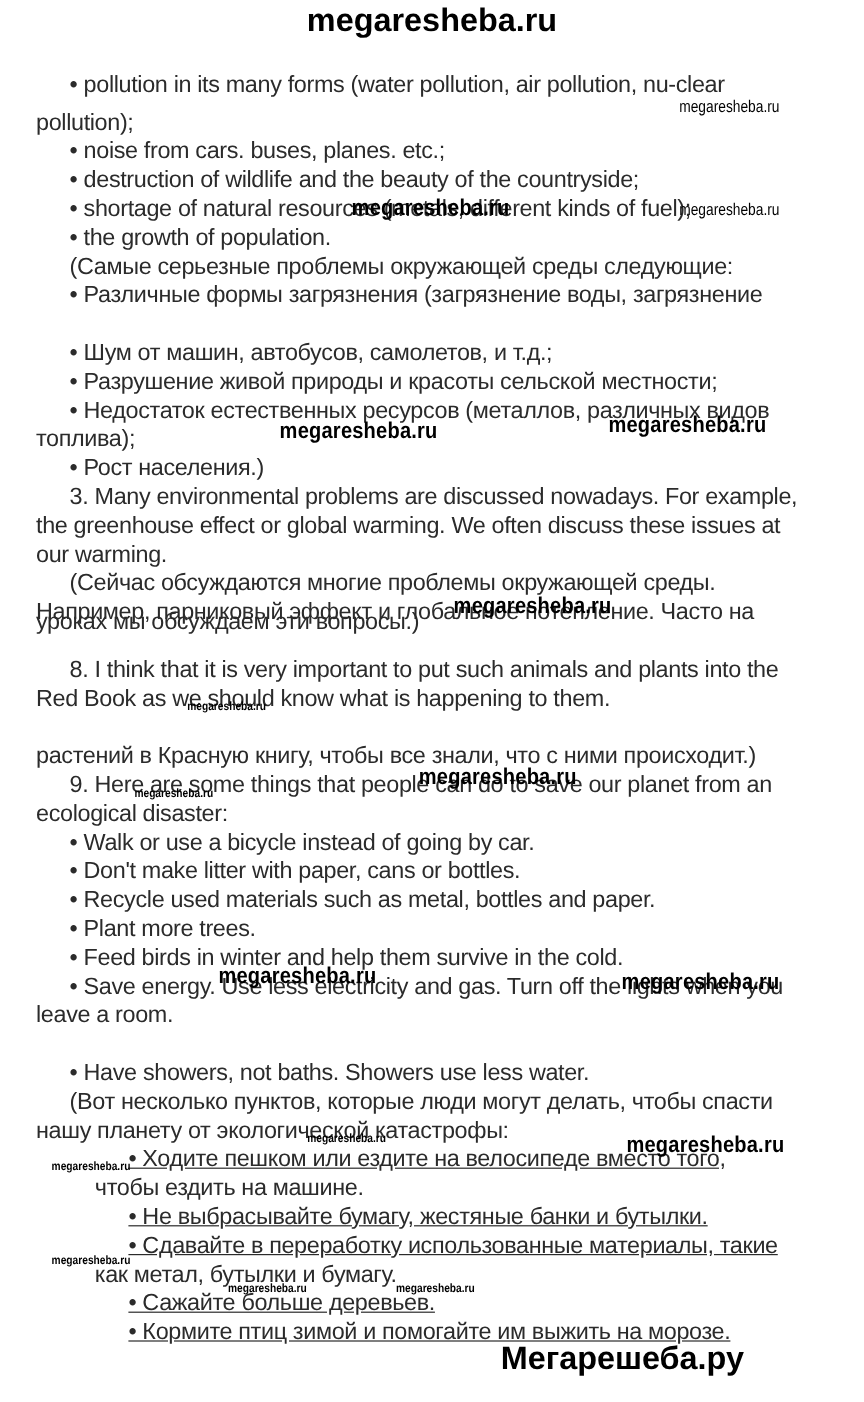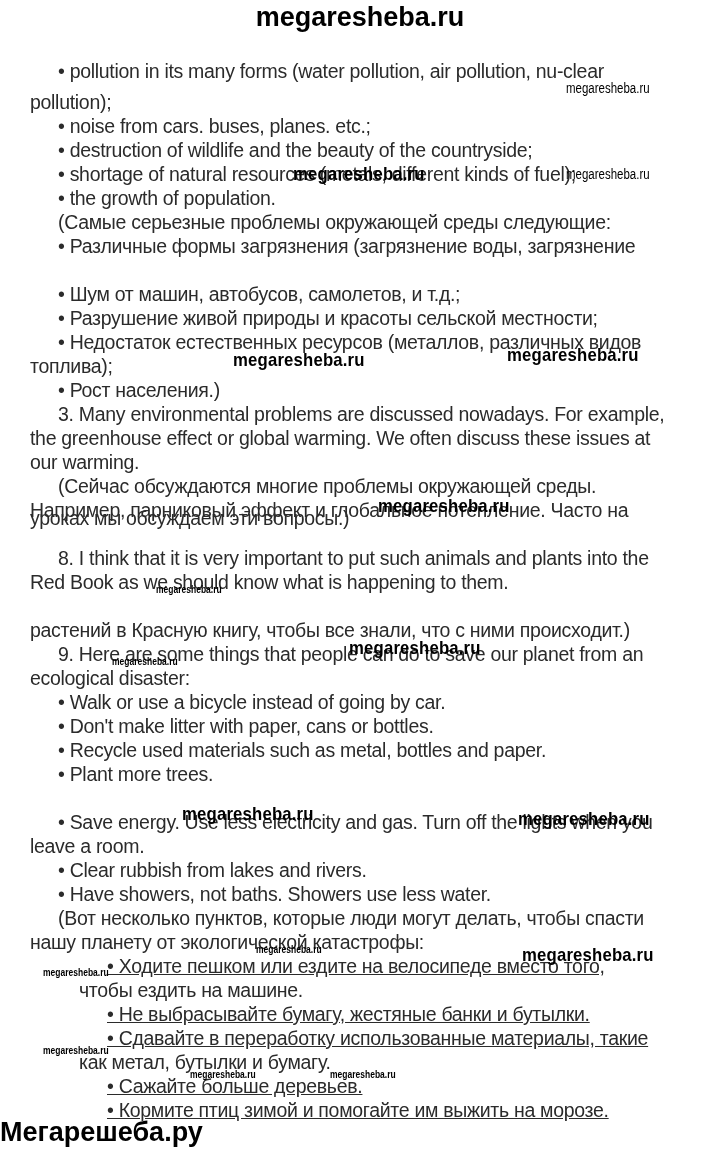--- a/index.html
+++ b/index.html
@@ -4,21 +4,21 @@
 <style>
   html, body { margin: 0; padding: 0; background: #ffffff; }
   body { width: 720px; height: 1168px; position: relative; overflow: hidden; }
   .page { position: relative; width: 720px; height: 1168px; }
   .site-header {
     position: absolute; left: 0; top: 0; width: 720px; text-align: center;
     font-family: "Liberation Sans", sans-serif; font-weight: bold; font-size: 27px;
     color: #000; top: 2px; letter-spacing: 0px;
   }
   .site-footer {
-    position: absolute; left: 0; top: 1117px; width: 620px; text-align: left;
+    position: absolute; left: 0; top: 1117px; width: 620px; text-align: right;
     font-family: "Liberation Sans", sans-serif; font-weight: bold; font-size: 27px;
     color: #000;
   }
   .line {
     position: absolute; left: 30px;
     font-family: "Liberation Sans", sans-serif; font-size: 19.5px; color: #2b2b2b;
     white-space: nowrap; letter-spacing: -0.3px; line-height: 24px;
   }
   .ind { left: 58px; }
   .ind2 { left: 107px; text-decoration: underline; }
@@ -65,23 +65,23 @@
   <div class="line" style="top:506px">уроках мы обсуждаем эти вопросы.)</div>
   <div class="line ind" style="top:546px">8. I think that it is very important to put such animals and plants into the</div>
   <div class="line" style="top:570px">Red Book as we should know what is happening to them.</div>
   <div class="line" style="top:618px">растений в Красную книгу, чтобы все знали, что с ними происходит.)</div>
   <div class="line ind" style="top:642px">9. Here are some things that people can do to save our planet from an</div>
   <div class="line" style="top:666px">ecological disaster:</div>
   <div class="line ind" style="top:690px">• Walk or use a bicycle instead of going by car.</div>
   <div class="line ind" style="top:714px">• Don't make litter with paper, cans or bottles.</div>
   <div class="line ind" style="top:762px">• Plant more trees.</div>
   <div class="line ind" style="top:738px">• Recycle used materials such as metal, bottles and paper.</div>
+  <div class="line ind" style="top:786px">• Feed birds in winter and help them survive in the cold.</div>
   <div class="line ind" style="top:810px">• Save energy. Use less electricity and gas. Turn off the lights when you</div>
   <div class="line" style="top:834px">leave a room.</div>
-  <div class="line ind" style="top:858px">• Clear rubbish from lakes and rivers.</div>
   <div class="line ind" style="top:882px">• Have showers, not baths. Showers use less water.</div>
   <div class="line ind" style="top:906px">(Вот несколько пунктов, которые люди могут делать, чтобы спасти</div>
   <div class="line" style="top:930px">нашу планету от экологической катастрофы:</div>
   <div class="line ind2" style="top:954px">•  Ходите пешком или ездите на велосипеде вместо того,</div>
   <div class="line cont2" style="top:978px">чтобы ездить на машине.</div>
   <div class="line ind2" style="top:1002px">•  Не выбрасывайте бумагу, жестяные банки и бутылки.</div>
   <div class="line ind2" style="top:1026px">•  Сдавайте в переработку использованные материалы, такие</div>
   <div class="line cont2" style="top:1050px">как метал, бутылки и бумагу.</div>
   <div class="line ind2" style="top:1074px">•  Сажайте больше деревьев.</div>
   <div class="line ind2" style="top:1098px">•  Кормите птиц зимой и помогайте им выжить на морозе.</div>

